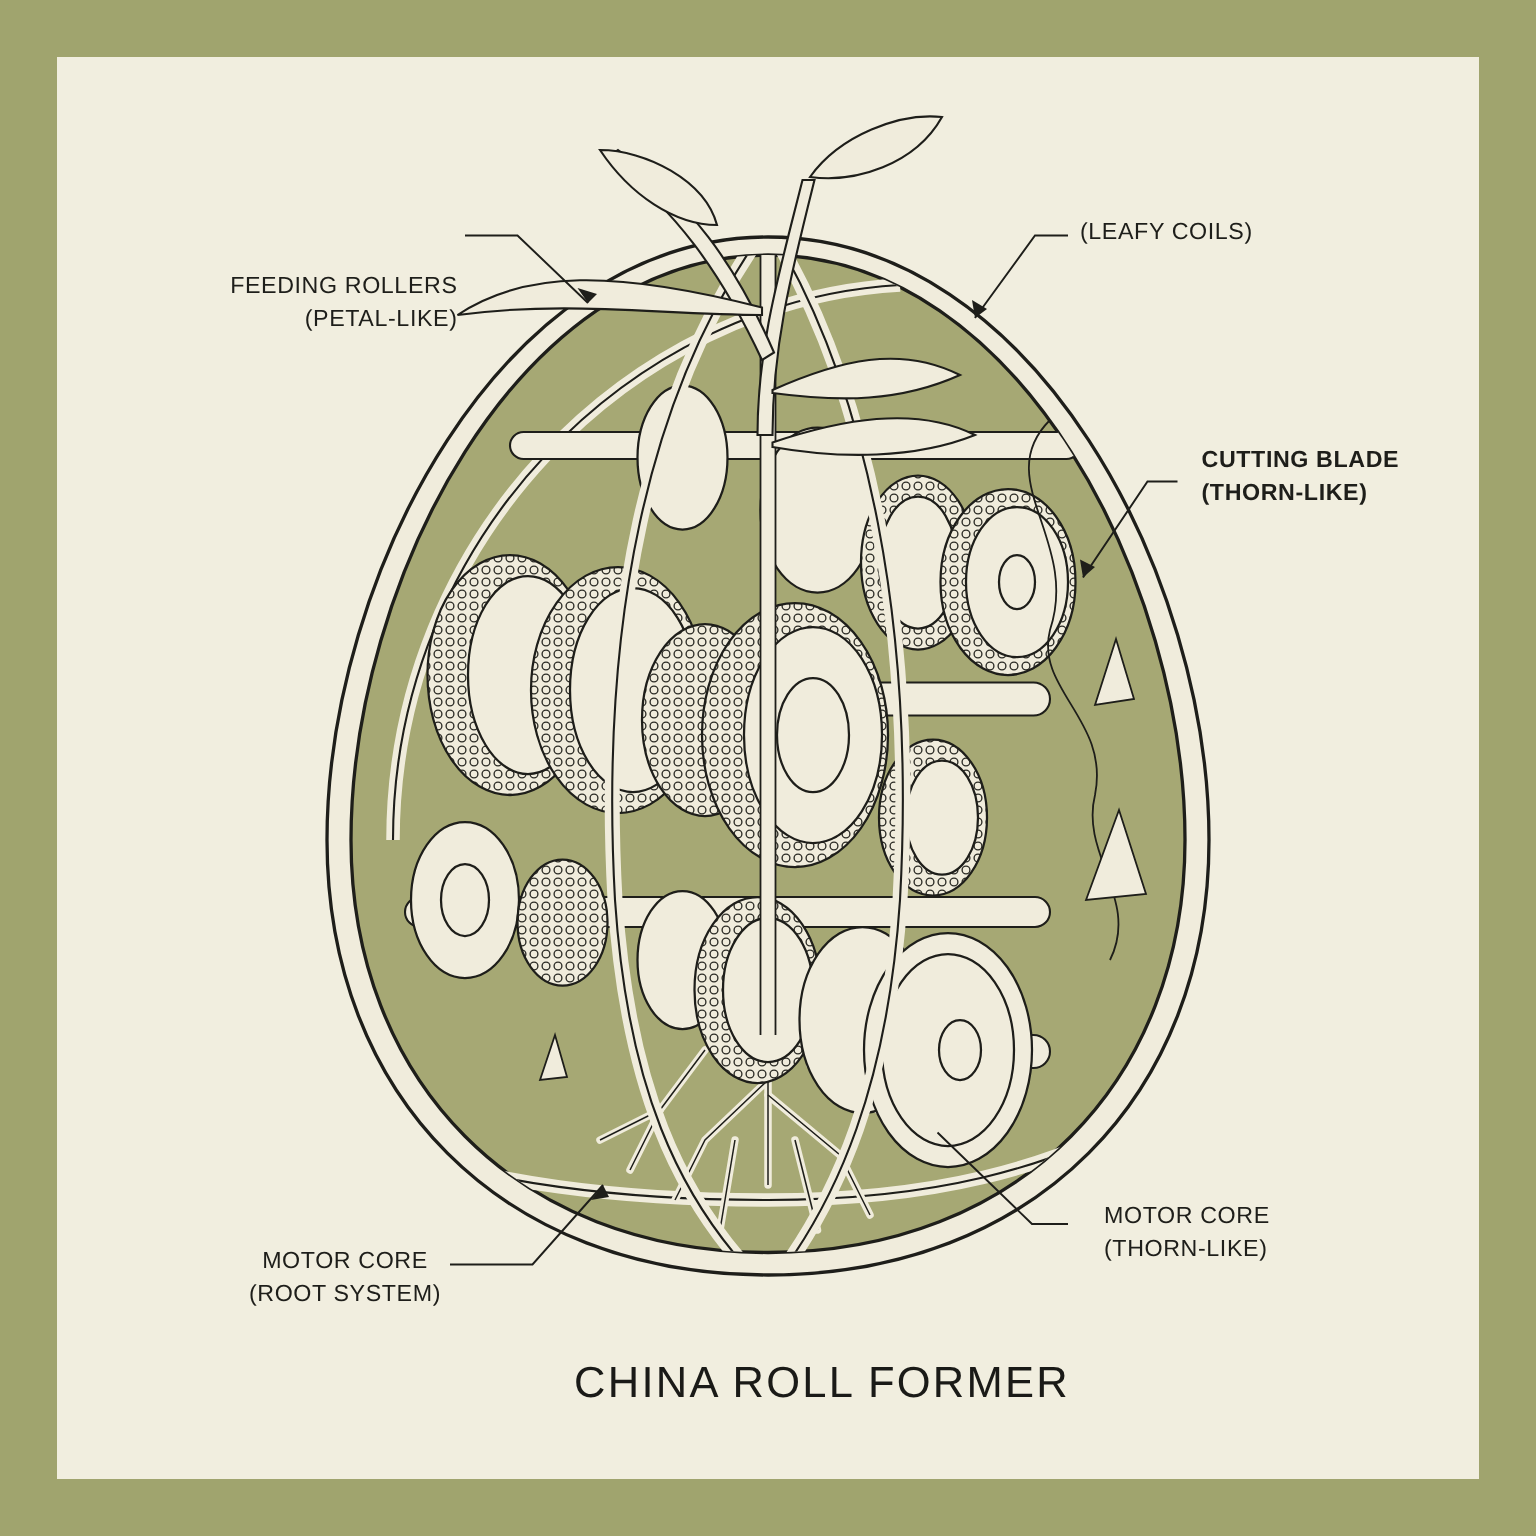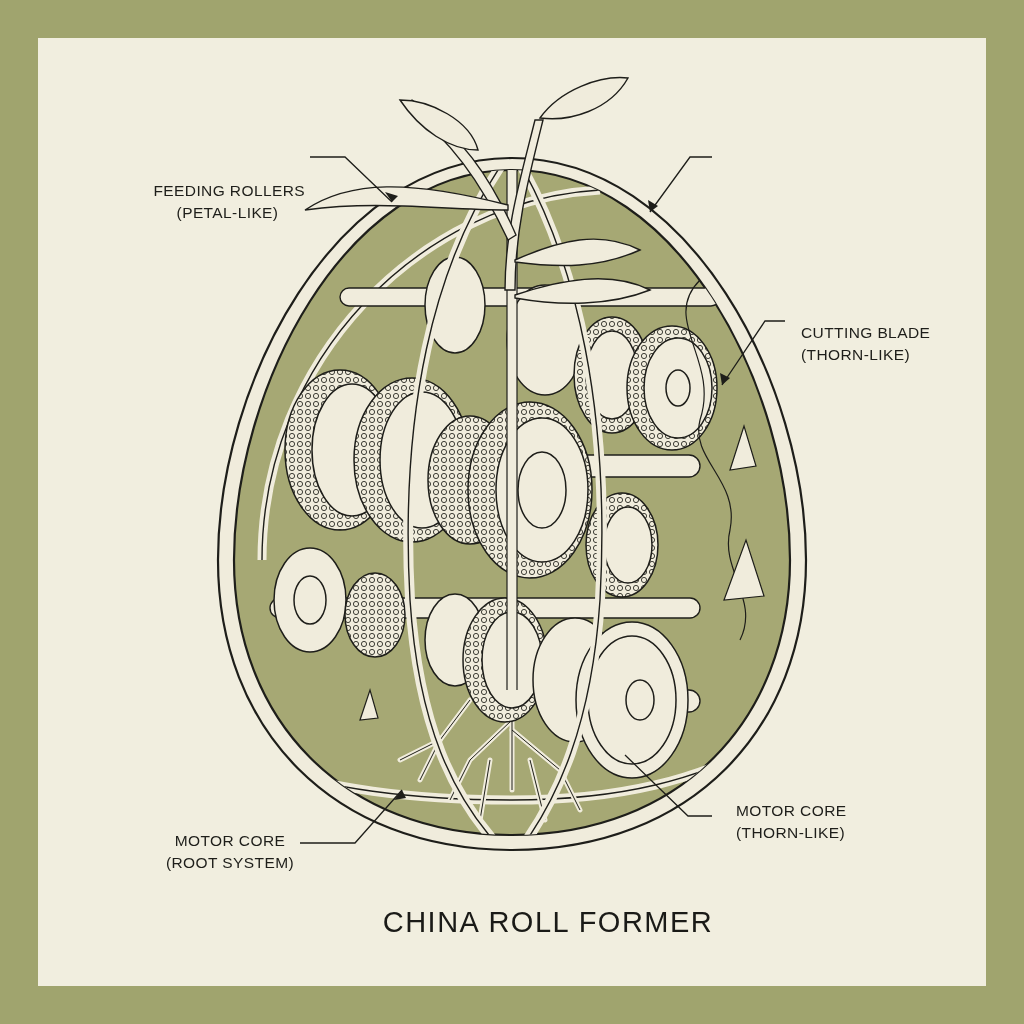--- a/index.html
+++ b/index.html
@@ -158,27 +158,28 @@
   <g fill="#1e1e1a">
     <polygon points="392,202 385,192 398,196"></polygon>
     <polygon points="650,212 648,200 658,206"></polygon>
     <polygon points="722,385 720,373 730,378"></polygon>
     <polygon points="402,790 394,800 406,798"></polygon>
   </g>
 </svg>
 
 <div class="label right-align" style="left:130px; top:144px; width:175px;margin-top:36px;">
   <span>FEEDING ROLLERS</span>
-  <span style="text-align:center; padding-left:20px;">(PETAL-LIKE)</span>
+  <span style="padding-left:20px;">(PETAL-LIKE)</span>
 </div>
 
 <div class="label" style="left:720px; top:144px; width:220px;">
+  <span>(LEAFY COILS)</span>
 </div>
 
-<div class="label" style="left:801px; top:322px; width:180px;">
+<div class="label" style="left:801px; top:296px; width:180px;font-weight:bold;">
   <span>CUTTING BLADE</span>
   <span>(THORN-LIKE)</span>
 </div>
 
 <div class="label" style="left:736px; top:800px; width:180px;">
   <span>MOTOR CORE</span>
   <span>(THORN-LIKE)</span>
 </div>
 
 <div class="label center-align" style="left:160px; top:830px; width:140px;">

